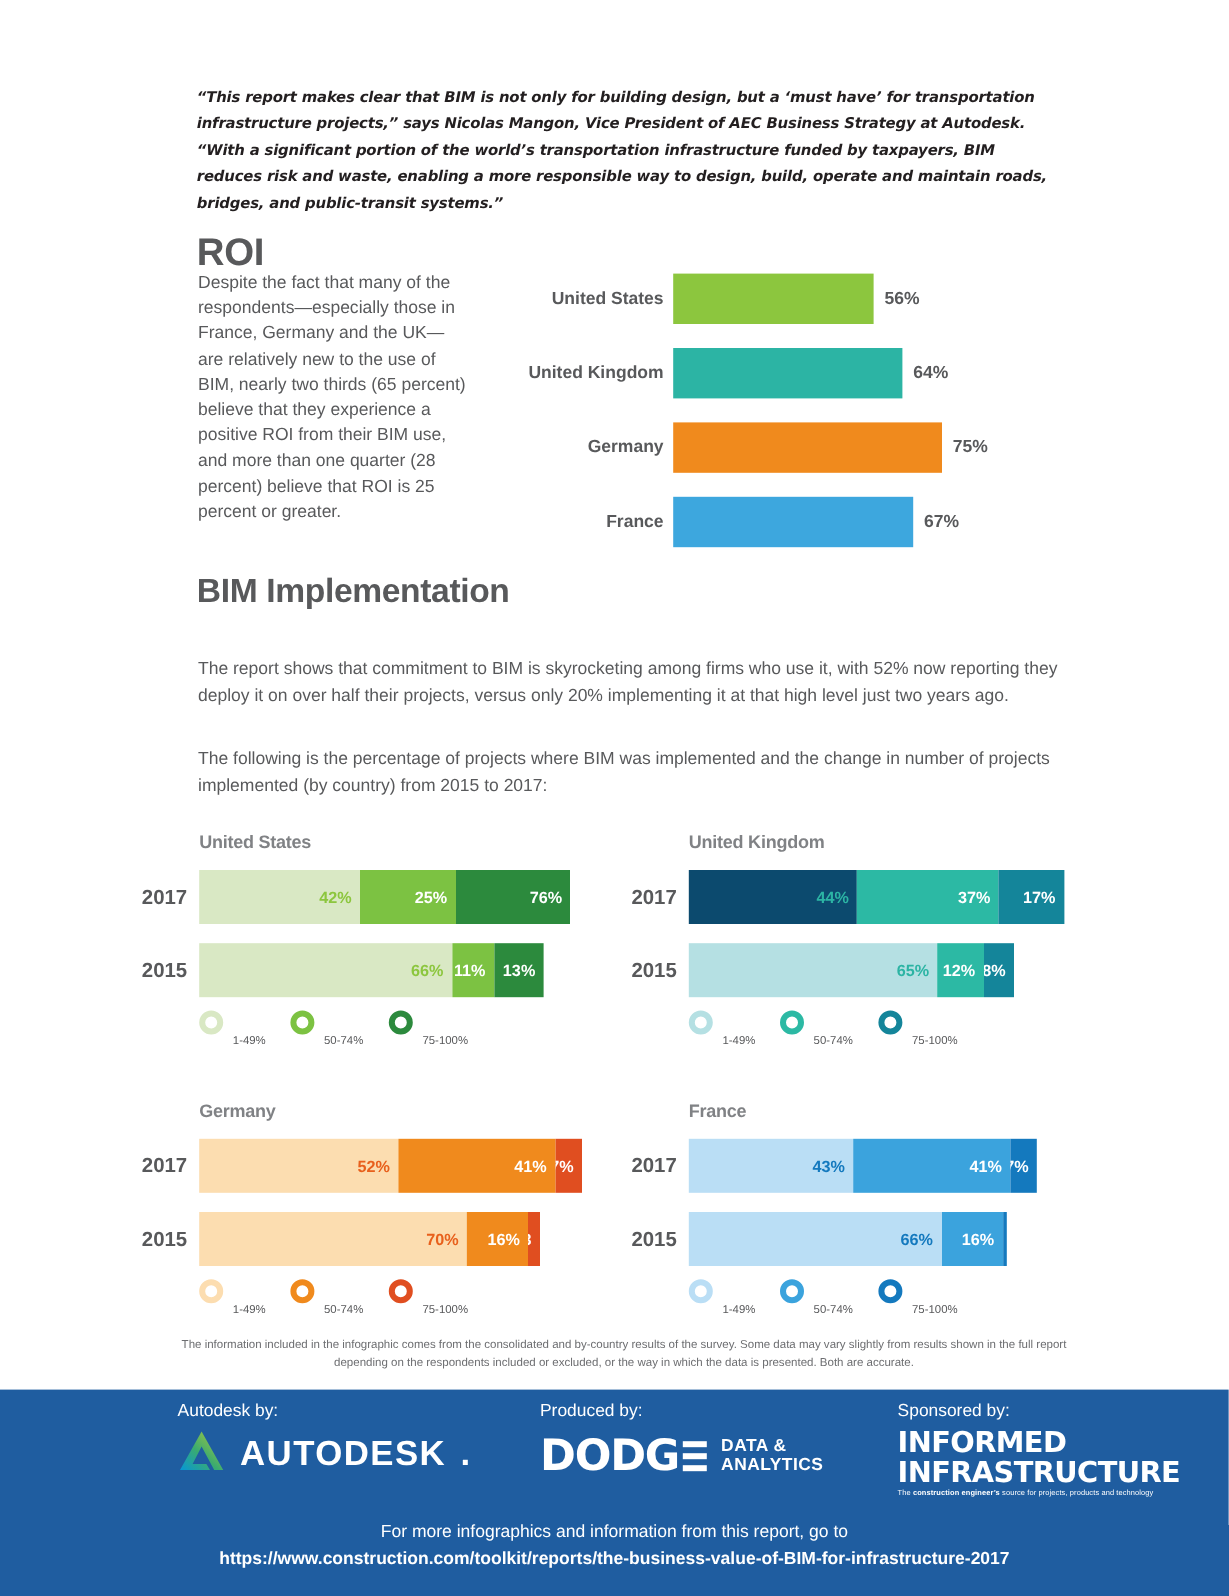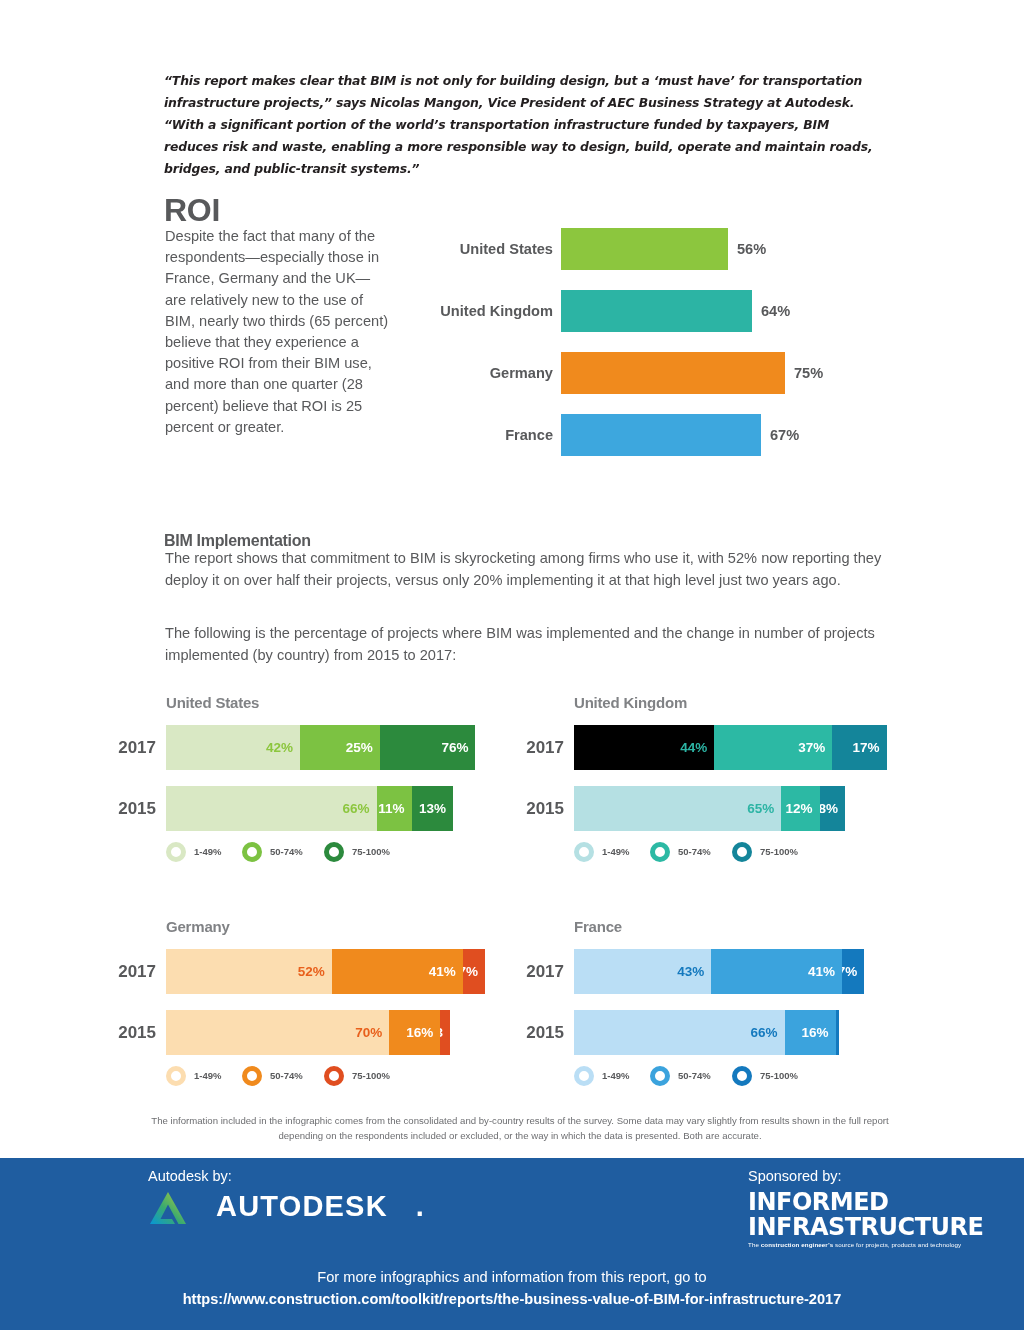--- a/index.html
+++ b/index.html
@@ -24,21 +24,21 @@
   }
 
   
   .h-section {
     position:absolute;
     font-family:"Liberation Sans", sans-serif;
     font-weight:bold; color:#58595b;
     letter-spacing:-0.3px;
   }
   #roi-heading { left:164px; top:192px; font-size:32px; }
-  #bim-heading { left:164px; top:532px; font-size:16px; }
+  #bim-heading { left:164px; top:477px; font-size:28px; }
 
   
   .roi-text {
     position:absolute; left:165px; top:226px; width:225px;
     font-size:14.6px; line-height:21.2px; color:#58595b;
   }
 
   
   #roi-chart { position:absolute; left:420px; top:228px; width:480px; height:240px; }
   .roi-row { position:absolute; left:0; width:480px; height:42px; }
@@ -93,22 +93,22 @@
   
   .legend { position:absolute; left:56px; top:148px; height:24px; }
   .lg-item { position:absolute; top:0; height:24px; }
   .donut {
     position:absolute; left:0; top:2px;
     width:20px; height:20px; border-radius:50%;
     border-width:5px; border-style:solid;
     background:#ffffff;
   }
   .lg-text {
-    position:absolute; left:28px; top:0; line-height:24px;
-    font-size:9.5px; color:#58595b; white-space:nowrap;font-weight:bold;
+    position:absolute; left:28px; top:16px; line-height:24px;
+    font-size:9.5px; color:#58595b; white-space:nowrap;
   }
   .lg-1 { left:0; }
   .lg-2 { left:76px; }
   .lg-3 { left:158px; }
 
   
   .footnote {
     position:absolute; left:140px; top:1113px; width:760px;
     text-align:center; font-size:9.6px; line-height:15px; color:#6d6e71;
   }
@@ -119,21 +119,21 @@
     background:#1f5da0;
     color:#ffffff;
   }
   .fcol { position:absolute; top:10px; }
   #fcol-sponsor  { left:148px; width:250px; }
   #fcol-produced { left:450px; width:260px; }
   #fcol-presented{ left:748px; width:220px; }
   .f-caption { font-size:14.5px; color:#ffffff; margin-bottom:6px; }
 
   
-  .ad-lockup { display:flex; gap:28px; height:44px; }
+  .ad-lockup { display:flex; align-items:center; gap:12px; height:44px; }
   .ad-word {
     font-size:29px; font-weight:bold; letter-spacing:1.2px;
     color:#ffffff; font-family:"Liberation Sans", sans-serif;
   }
   .ad-dot { font-size:29px; font-weight:bold; color:#ffffff; }
 
   
   .dodge-lockup { display:flex; align-items:center; gap:12px; height:46px; }
   .dodge-word {
     font-size:36px; font-weight:bold; letter-spacing:-1px;
@@ -230,21 +230,21 @@
       <div class="lg-item lg-3">
         <span class="donut" style="border-color: rgb(44, 138, 61);"></span>
         <span class="lg-text">75-100%</span>
       </div>
     </div>
   </div>
 <div class="panel" id="panel-uk">
     <div class="panel-title">United Kingdom</div>
     <div class="yr-row r2017">
       <div class="yr-label">2017</div>
-      <div class="stack"><div class="seg" style="width: 140.36px; background: #000000; color: rgb(44, 180, 164);"><span>44%</span></div><div class="seg" style="width: 118.03px; background: rgb(44, 185, 164); color: rgb(255, 255, 255);"><span>37%</span></div><div class="seg" style="width: 54.23px; background: rgb(20, 133, 154); color: rgb(255, 255, 255);"><span>17%</span></div></div>
+      <div class="stack"><div class="seg" style="width: 140.36px; background: #0c4a6e; color: rgb(44, 180, 164);"><span>44%</span></div><div class="seg" style="width: 118.03px; background: rgb(44, 185, 164); color: rgb(255, 255, 255);"><span>37%</span></div><div class="seg" style="width: 54.23px; background: rgb(20, 133, 154); color: rgb(255, 255, 255);"><span>17%</span></div></div>
     </div>
     <div class="yr-row r2015">
       <div class="yr-label">2015</div>
       <div class="stack"><div class="seg" style="width: 207.35px; background: rgb(181, 224, 227); color: rgb(44, 180, 164);"><span>65%</span></div><div class="seg" style="width: 38.28px; background: rgb(44, 185, 164); color: rgb(255, 255, 255);"><span>12%</span></div><div class="seg" style="width: 25.52px; background: rgb(20, 133, 154); color: rgb(255, 255, 255);"><span>8%</span></div></div>
     </div>
     <div class="legend">
       <div class="lg-item lg-1">
         <span class="donut" style="border-color: rgb(181, 224, 227);"></span>
         <span class="lg-text">1-49%</span>
       </div>
@@ -326,20 +326,37 @@
             </linearGradient>
           </defs>
           <path d="M20 2 L38 34 L30.5 34 L20 14.5 L12.5 29 L24 29 L27 34 L2 34 Z" fill="url(#adg)"></path>
         </svg>
       </span>
       <span class="ad-word">AUTODESK</span>
       <span class="ad-dot">.</span>
     </div>
   </div>
 
+  <div class="fcol" id="fcol-produced">
+    <div class="f-caption">Produced by:</div>
+    <div class="dodge-lockup">
+      <span class="dodge-word">
+        <span>DODG</span>
+        <span class="dodge-e">
+            <i></i>
+            <i></i>
+            <i></i>
+          </span>
+      </span>
+      <span class="dodge-sub">
+        <span>DATA &amp;</span><br>
+        <span>ANALYTICS</span>
+      </span>
+    </div>
+  </div>
 
   <div class="fcol" id="fcol-presented">
     <div class="f-caption">Sponsored by:</div>
     <div class="ii-block">
       <div class="ii-l1">INFORMED</div>
       <div class="ii-l2">INFRASTRUCTURE</div>
       <div class="ii-tag"><span>The </span><b>construction engineer’s</b><span> source for projects, products and technology</span></div>
     </div>
   </div>
 

